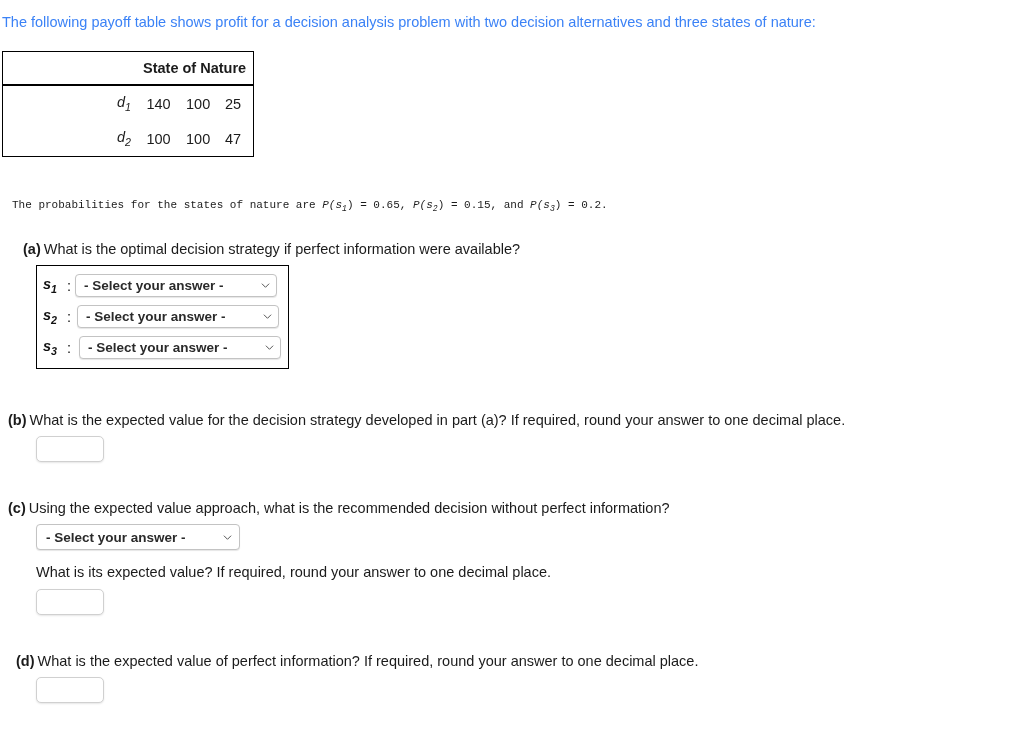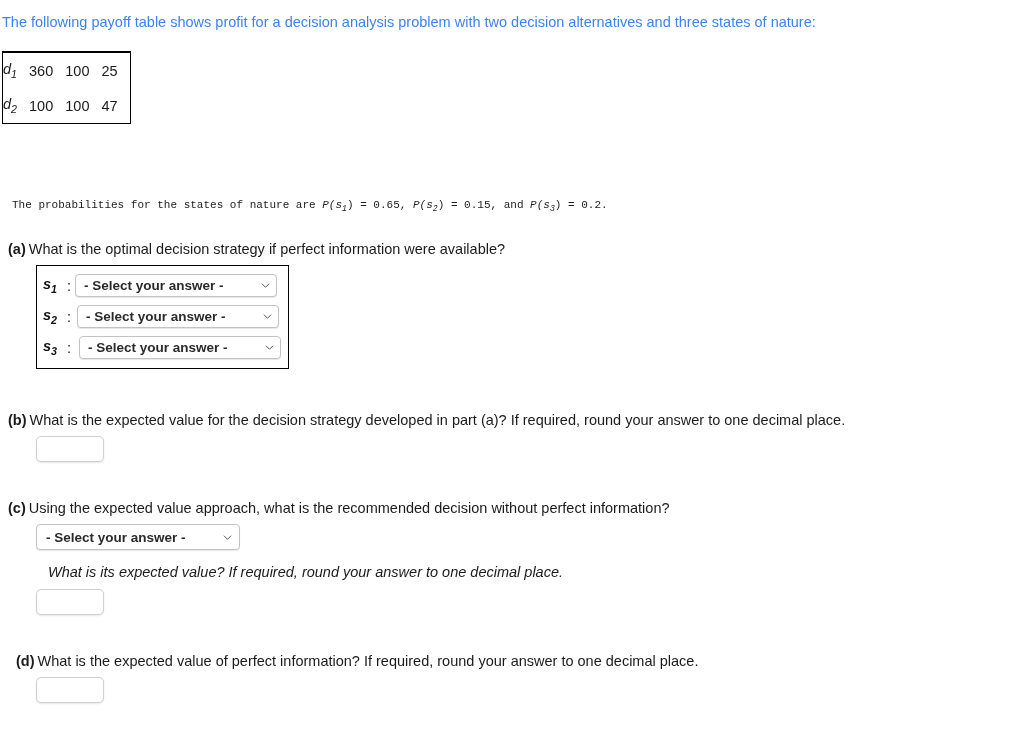--- a/index.html
+++ b/index.html
@@ -113,24 +113,24 @@
   .qtext {
     position: absolute;
     font-size: 14.5px;
     white-space: nowrap;
     color: #1b1b1b;
   }
   .qlabel {
     font-weight: bold;
     margin-right: 3px;
   }
-  .q-a { left: 8px; top: 241px; }
+  .q-a { left: 23px; top: 241px; }
   .q-b { left: 8px; top: 412px; }
   .q-c { left: 8px; top: 500px; }
-  .q-c2 { left: 48px; top: 564px; font-style: italic; }
+  .q-c2 { left: 36px; top: 564px; }
   .q-d { left: 16px; top: 653px; }
 
   
   .select-group {
     position: absolute;
     left: 36px;
     top: 265px;
     border: 1.5px solid #000;
     padding: 4px 6px 5px 6px;
     box-sizing: border-box;
@@ -214,29 +214,33 @@
   .ans-c { left: 36px; top: 589px; }
   .ans-d { left: 36px; top: 677px; }
 </style>
 </head>
 <body>
 
 <div class="intro">The following payoff table shows profit for a decision analysis problem with two decision alternatives and three states of nature:</div>
 
 <table class="payoff-table">
   <tbody>
+      <tr class="row-son">
+    <td class="son-blank"></td>
+    <td class="son-title" colspan="3">State of Nature</td>
+  </tr>
   <tr class="rule-row">
     <td colspan="4"></td>
   </tr>
   <tr class="rule-row">
     <td colspan="4"></td>
   </tr>
   <tr class="row-data">
     <td class="cell-d"><span>d</span><span class="sub-up">1</span></td>
-    <td class="cell-v">360</td>
+    <td class="cell-v">140</td>
     <td class="cell-v">100</td>
     <td class="cell-v">25</td>
   </tr>
   <tr class="row-data">
     <td class="cell-d"><span>d</span><span class="sub-up">2</span></td>
     <td class="cell-v">100</td>
     <td class="cell-v">100</td>
     <td class="cell-v">47</td>
   </tr>
 </tbody>

